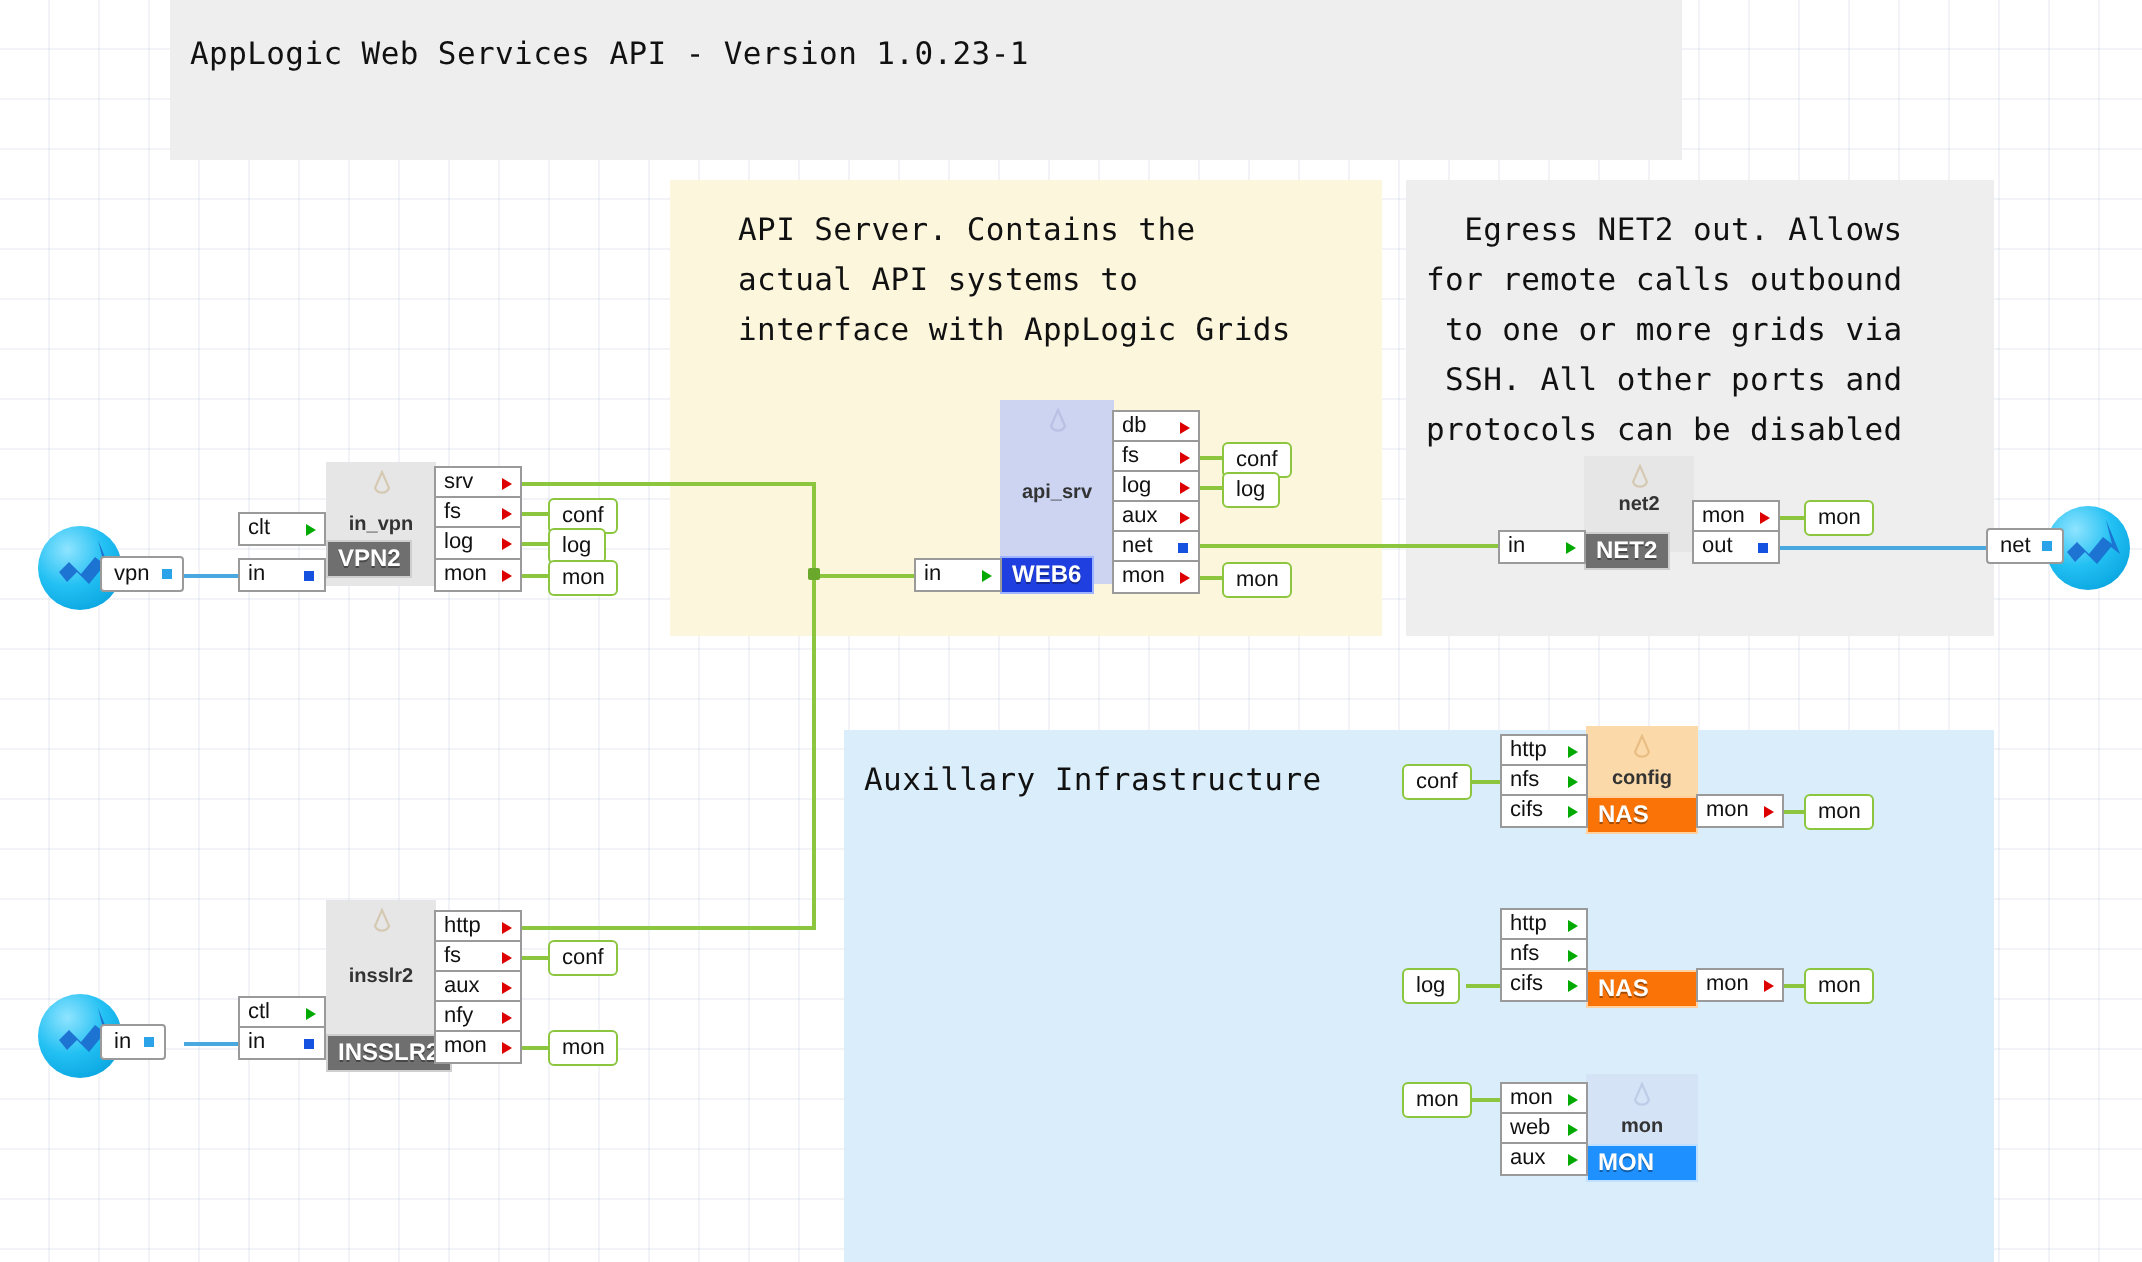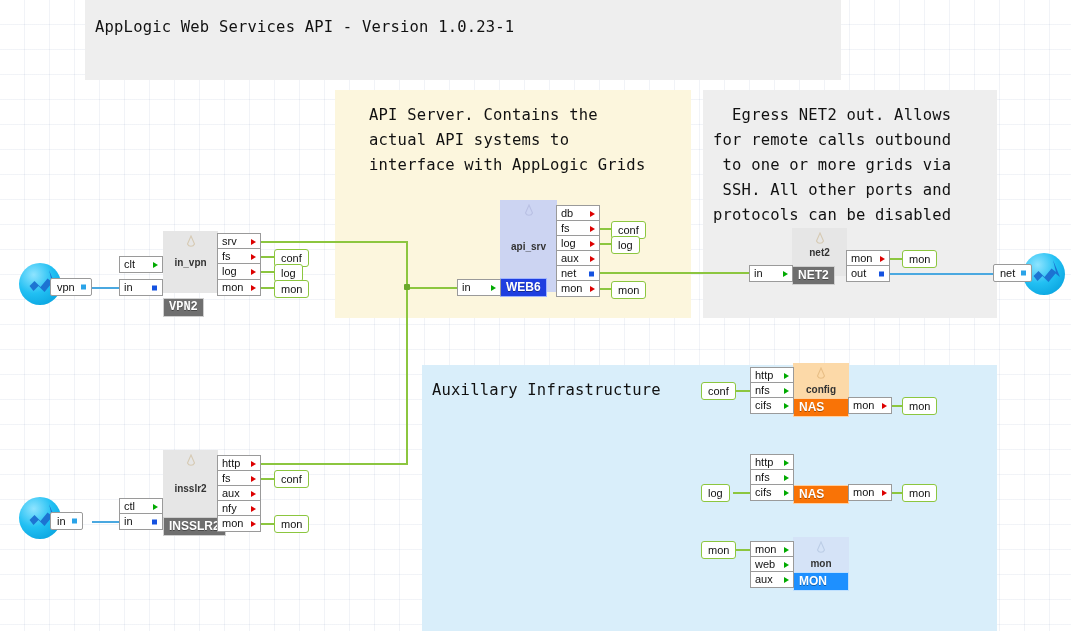--- a/index.html
+++ b/index.html
@@ -231,21 +231,21 @@
   </div>
 
   <div class="comp c-grey" style="left:163px;top:231px;width:55px;height:62px;">
     <div class="body">
       <svg class="bulb" viewBox="0 0 12 14">
         <path d="M6 1 L9.5 9 A3.8 3.8 0 0 1 2.5 9 Z" fill="none" stroke="#c9b38a" stroke-width="1.1"></path>
       </svg>
       <span class="name">in_vpn</span>
     </div>
   </div>
-  <div class="tag tag-grey" style="left:163px;top:298px;font-family:Liberation Mono, monospace;">VPN2</div>
+  <div class="tag tag-grey" style="left:163px;top:270px;">VPN2</div>
 
   <div class="port" style="left:119px;top:256px;">
     <span>clt</span>
     <span class="arr green"></span>
   </div>
   <div class="port" style="left:119px;top:279px;">
     <span>in</span>
     <span class="sq"></span>
   </div>
 

